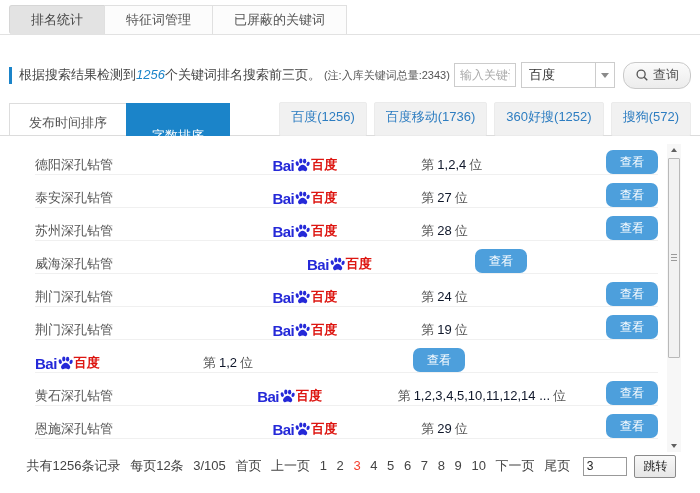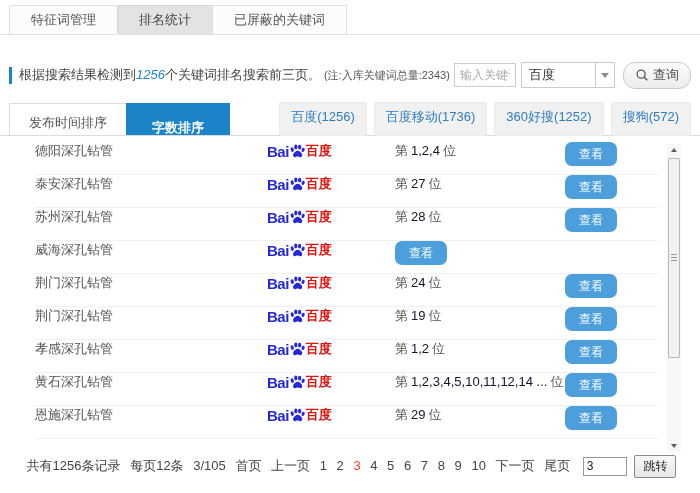--- a/index.html
+++ b/index.html
@@ -31,29 +31,29 @@
     border-top:5px solid #8a8a8a; }
   .query-btn { margin-left:8px; height:27px; padding:0 11px; border:1px solid #c9c9c9; border-radius:12px;
     background:linear-gradient(#fbfbfb,#ececec); color:#555; font-size:13px; cursor:pointer;
     display:flex; align-items:center; gap:4px; font-family:inherit; }
 
   
   .sort-row { margin-top:14px; padding:0 9px; height:33px; border-bottom:1px solid #dcdcdc;
     display:flex; align-items:stretch; }
   .sort-tab { padding:3px 19px; line-height:32px; border:1px solid #ddd; border-bottom:none;
     background:#fff; color:#555; margin-right:-1px; cursor:pointer; }
-  .sort-tab.active { background:#1b84c9; border-color:#1b84c9; color:#fff; font-weight:bold; padding:8px 25px; }
+  .sort-tab.active { background:#1b84c9; border-color:#1b84c9; color:#fff; font-weight:normal; padding:16px 25px; }
   .filters { margin-left:auto; display:flex; gap:7px; align-items:center; }
   .filter-btn { height:34px; line-height:27px; padding:0 11px; background:#f1f1f1; border:1px solid #ebebeb;
     border-radius:2px; color:#2d7dc1; cursor:pointer; white-space:nowrap; }
 
   
   .table-wrap { position:relative; margin:0 9px; padding-top:6px; }
-  .trow { display:flex; align-items:flex-start; height:33px; border-bottom:1px solid #f0f0f0;
-    margin:0 33px 0 26px; }
+  .trow { display:flex; align-items:flex-end; height:33px; border-bottom:1px solid #f0f0f0;
+    margin:0 33px 0 26px;gap:40px; }
   .cell.kw { width:232px; color:#555; }
   .cell.logo { width:128px; display:flex; align-items:flex-end; }
   .bai { color:#2529d8; font-weight:bold; font-size:15px; letter-spacing:-0.5px; }
   .paw { margin:0 0 1px 0; }
   .du { color:#dd1611; font-weight:bold; font-size:13px; }
   .cell.rank { width:170px; color:#555; white-space:nowrap; }
   .rank .red { color:#0f172a; margin:0 3px; }
   .cell.act { flex:1; }
   .view-btn { width:52px; height:24px; background:#4d9fdc; border:none; border-radius:7px;
     color:#fff; font-size:12px; cursor:pointer; font-family:inherit; }
@@ -80,22 +80,22 @@
   .pg-num.current { color:#f5402f; }
   .jump-input { width:44px; height:19px; border:1px solid #999; font-size:12px; padding:0 3px;
     color:#222; margin:0 4px 0 6px; font-family:inherit; outline:none; }
   .jump-btn { font-size:12px; padding:2px 8px; border:1px solid #8a8a8a; border-radius:2px;
     background:linear-gradient(#f8f8f8,#e6e6e6); color:#222; cursor:pointer; font-family:inherit; }
 </style>
 </head>
 <body>
 
 <div class="top-tabbar">
+  <div class="top-tab active">排名统计</div>
   <div class="top-tab">特征词管理</div>
-  <div class="top-tab active">排名统计</div>
   <div class="top-tab">已屏蔽的关键词</div>
 </div>
 
 <div class="summary-row">
   <span class="blue-bar"></span>
   <span class="summary-text"><span>根据搜索结果检测到</span><span class="summary-count">1256</span><span>个关键词排名搜索前三页。</span></span>
   <span class="summary-note">(注:入库关键词总量:2343)</span>
   <div class="search-group">
     <input class="kw-input" placeholder="输入关键词" style="">
     <div class="engine-select">
@@ -244,21 +244,20 @@
     </div>
     <div class="cell rank">
       <span>第</span><span class="red">19</span><span>位</span>
     </div>
     <div class="cell act">
       <button class="view-btn">查看</button>
     </div>
   </div>
 
   <div class="trow">
-    <div class="cell kw">孝感深孔钻管</div>
     <div class="cell logo">
       <span class="bai">Bai</span>
       <svg class="paw" width="17" height="16" viewBox="0 0 24 22" fill="#2529d8">
         <ellipse cx="4.6" cy="9" rx="2.2" ry="3.3" transform="rotate(-16 4.6 9)"></ellipse>
         <ellipse cx="9.6" cy="5.3" rx="2.3" ry="3.5"></ellipse>
         <ellipse cx="15" cy="5.6" rx="2.3" ry="3.4"></ellipse>
         <ellipse cx="19.9" cy="9.4" rx="2.2" ry="3.1" transform="rotate(16 19.9 9.4)"></ellipse>
         <path d="M12.2 10.8c-2.9 0-4.1 2.3-5.7 3.9-1.4 1.4-1 4.4 1.2 5 1.8.5 2.9-.9 4.5-.9s2.7 1.4 4.5.9c2.2-.6 2.6-3.6 1.2-5-1.6-1.6-2.8-3.9-5.7-3.9z"></path>
       </svg>
       <span class="du">百度</span>

